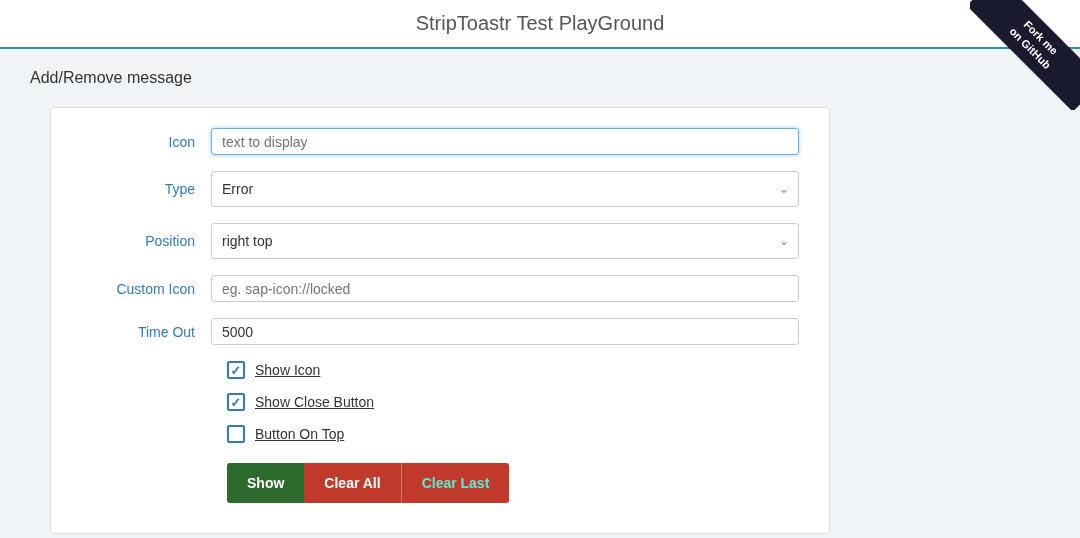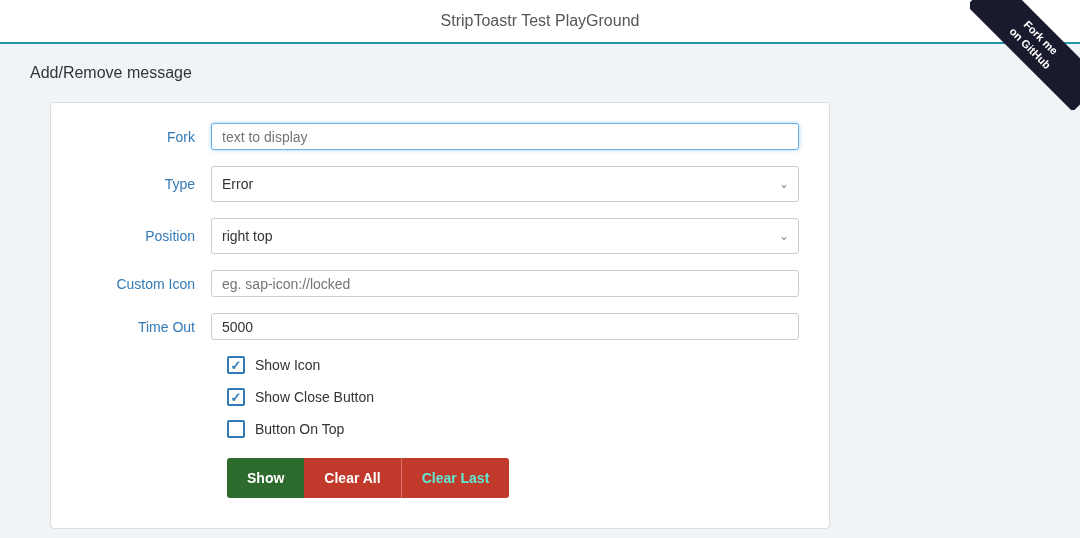--- a/index.html
+++ b/index.html
@@ -10,21 +10,21 @@
       position: relative;
       overflow: hidden;
     }
 
     
     .top-bar {
       background: #ffffff;
       border-bottom: 2px solid #2196a8;
       text-align: center;
       padding: 12px 0;
-      font-size: 16px;
+      font-size: 20px;
       color: #555;
       position: relative;
     }
 
     
     .fork-ribbon {
       position: fixed;
       top: 0;
       right: 0;
       width: 110px;
@@ -157,20 +157,21 @@
       color: #337ab7;
       font-size: 13px;
       font-weight: bold;
       line-height: 1;
     }
 
     .checkbox-label {
       margin-left: 10px;
       font-size: 14px;
       color: #333;
+      text-decoration: underline;
     }
 
     .buttons-row {
       display: flex;
       margin-left: 146px;
       gap: 0;
       margin-top: 20px;
       align-items: center;
     }
 
@@ -214,21 +215,21 @@
     <span>Fork me</span><br><span>on GitHub</span>
   </div>
 </div>
 
 <div class="main-content">
   <div class="section-title">Add/Remove message</div>
 
   <div class="form-area">
 
     <div class="form-row">
-      <label class="form-label">Fork</label>
+      <label class="form-label">Icon</label>
       <input class="form-control active-border" type="text" value="" placeholder="text to display" style="">
     </div>
 
     <div class="form-row">
       <label class="form-label">Type</label>
       <div class="select-wrapper">
         <select class="form-select">
           <option>Error</option>
           <option>Warning</option>
           <option>Success</option>

